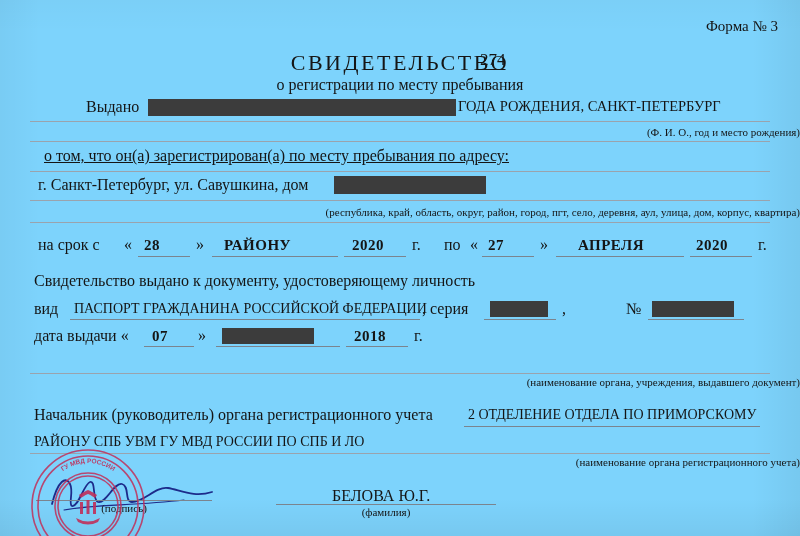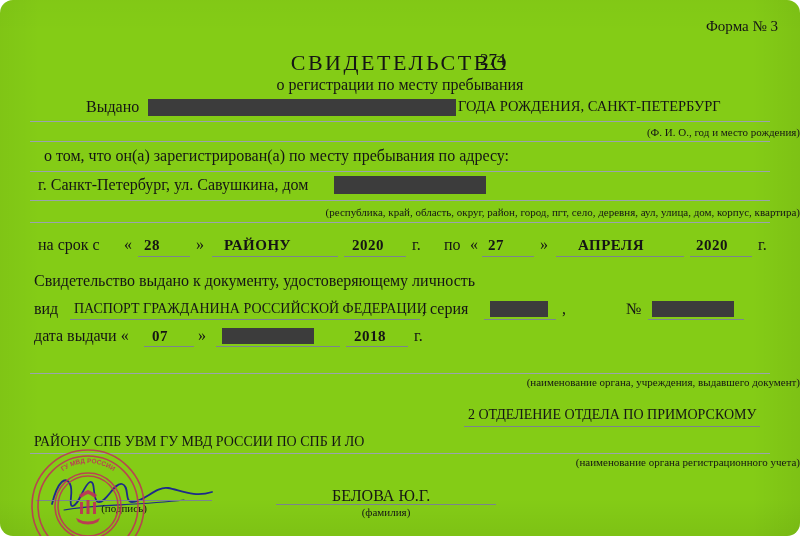--- a/index.html
+++ b/index.html
@@ -8,23 +8,22 @@
     background: #ffffff;
   }
   body {
     font-family: "Liberation Serif", "DejaVu Serif", serif;
     color: #151515;
   }
   #page {
     position: relative;
     width: 800px;
     height: 536px;
-    background: #84cc16;
+    background: #7dd3fc;
     overflow: hidden;
-    border-radius: 13px;
   }
   
   #page::before {
     content: "";
     position: absolute;
     inset: 0;
     background:
       linear-gradient(to right, rgba(0,0,0,0.035), rgba(0,0,0,0) 5%, rgba(0,0,0,0) 94%, rgba(0,0,0,0.05)),
       linear-gradient(to bottom, rgba(0,0,0,0.02), rgba(0,0,0,0) 6%, rgba(0,0,0,0) 93%, rgba(0,0,0,0.05));
     pointer-events: none;
@@ -117,21 +116,21 @@
 
   <div class="abs lbl" style="left:86px; top:98px;">Выдано</div>
   <div class="abs redact" style="left:148px; top:99px; width:308px; height:17px;"></div>
   <div class="abs lbl" style="left:458px; top:98px; font-size:14.5px;">ГОДА РОЖДЕНИЯ, САНКТ-ПЕТЕРБУРГ</div>
   <div class="abs rule" style="left:30px; top:121px; width:740px;"></div>
 
   <div class="abs caption" style="left:0; top:126px;">(Ф. И. О., год и место рождения)</div>
 
   <div class="abs rule" style="left:30px; top:141px; width:740px;"></div>
 
-  <div class="abs lbl" style="left:44px; top:147px;">о том, что он(а) зарегистрирован(а) по месту пребывания по адресу:</div>
+  <div class="abs lbl" style="left:44px; top:147px;text-decoration:underline;">о том, что он(а) зарегистрирован(а) по месту пребывания по адресу:</div>
   <div class="abs rule" style="left:30px; top:171px; width:740px;"></div>
 
   <div class="abs lbl" style="left:38px; top:176px;">г. Санкт-Петербург, ул. Савушкина, дом</div>
   <div class="abs redact" style="left:334px; top:176px; width:152px; height:18px;"></div>
   <div class="abs rule" style="left:30px; top:200px; width:740px;"></div>
 
   <div class="abs caption" style="left:0; top:206px;">(республика, край, область, округ, район, город, пгт, село, деревня, аул, улица, дом, корпус, квартира)</div>
 
   <div class="abs rule" style="left:30px; top:222px; width:740px;"></div>
 
@@ -176,20 +175,21 @@
   <div class="abs lbl" style="left:198px; top:327px;">»</div>
   <div class="abs redact" style="left:222px; top:328px; width:92px; height:16px;"></div>
   <div class="abs rule-dark" style="left:216px; top:346px; width:124px;"></div>
   <div class="abs hand" style="left:354px; top:328px; font-weight:bold;">2018</div>
   <div class="abs rule-dark" style="left:346px; top:346px; width:62px;"></div>
   <div class="abs lbl" style="left:414px; top:327px;">г.</div>
 
   <div class="abs rule" style="left:30px; top:373px; width:740px;"></div>
   <div class="abs caption" style="left:0; top:376px;">(наименование органа, учреждения, выдавшего документ)</div>
 
+  <div class="abs lbl" style="left:34px; top:406px;">Начальник (руководитель) органа регистрационного учета</div>
   <div class="abs" style="left:468px; top:407px; font-size:14px;">2 ОТДЕЛЕНИЕ ОТДЕЛА  ПО ПРИМОРСКОМУ</div>
   <div class="abs rule-dark" style="left:464px; top:426px; width:296px;"></div>
   <div class="abs" style="left:34px; top:434px; font-size:14px;">РАЙОНУ  СПБ  УВМ  ГУ  МВД  РОССИИ  ПО  СПБ  И  ЛО</div>
   <div class="abs rule" style="left:30px; top:453px; width:740px;"></div>
   <div class="abs caption" style="left:0; top:456px;">(наименование органа регистрационного учета)</div>
 
   <svg class="abs sig" viewBox="0 0 190 42">
     <path d="M8,34 C14,10 22,6 26,14 C30,22 24,34 28,36 C34,38 40,14 46,12 C52,10 48,30 54,32 C62,34 70,12 78,14 C86,16 80,32 88,32 C100,32 112,16 124,18 C136,20 150,28 168,22" fill="none" stroke="#1d2b8a" stroke-width="1.8" stroke-linecap="round"></path>
     <path d="M20,40 C50,34 90,36 140,30" fill="none" stroke="#1d2b8a" stroke-width="1.2" stroke-linecap="round"></path>
   </svg>

